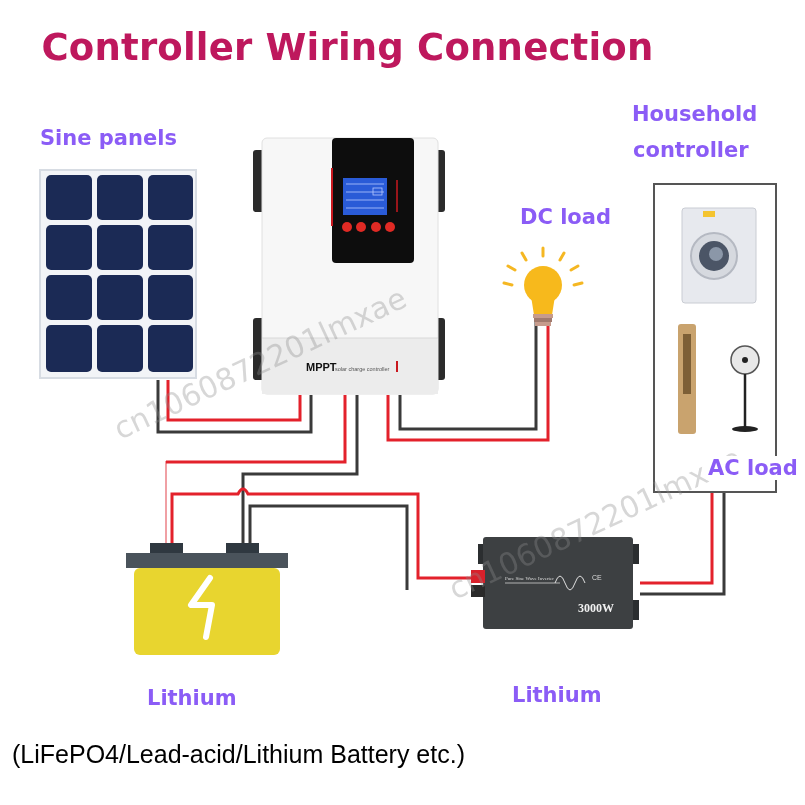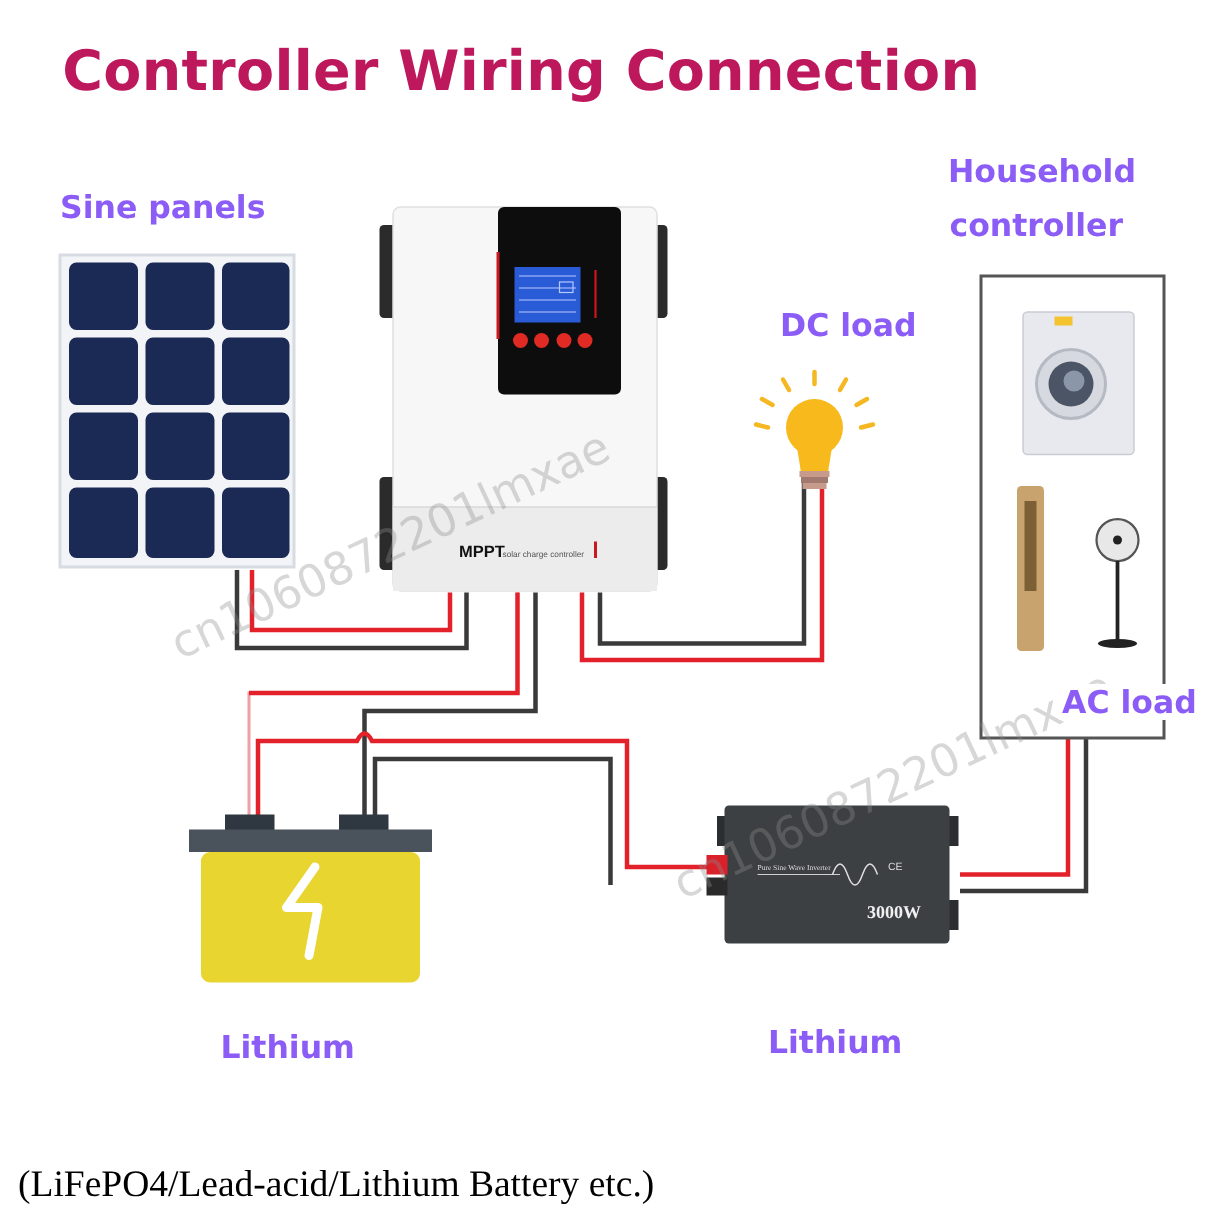--- a/index.html
+++ b/index.html
@@ -1,20 +1,20 @@
 <!DOCTYPE html>
 <html><head>
 <meta charset="utf-8">
 <style>
   html, body { margin:0; padding:0; background:#ffffff; }
   body { width:805px; height:805px; position:relative; overflow:hidden; font-family:"DejaVu Sans", sans-serif; }
   .abs { position:absolute; }
   .title { left:0; top:26px; width:695px; text-align:center; color:#be185d; font-weight:bold; font-size:37px; letter-spacing:0.2px; font-family:"DejaVu Sans", sans-serif; }
   .label { font-weight:bold; color:#8b5cf6; font-size:21px; font-family:"DejaVu Sans", sans-serif; }
-  .note { font-size:25px; color:#000; font-family:Liberation Serif, serif;margin-top:36px; }
+  .note { font-size:25px; color:#000; font-family:Liberation Sans, sans-serif; }
   svg { position:absolute; left:0; top:0; }
 </style>
 </head>
 <body>
 
 <div class="abs title">Controller Wiring Connection</div>
 
 <div class="abs label" style="left:40px;top:126px;">Sine panels</div>
 <div class="abs label" style="left:632px;top:102px;">Household</div>
 <div class="abs label" style="left:633px;top:138px;">controller</div>

